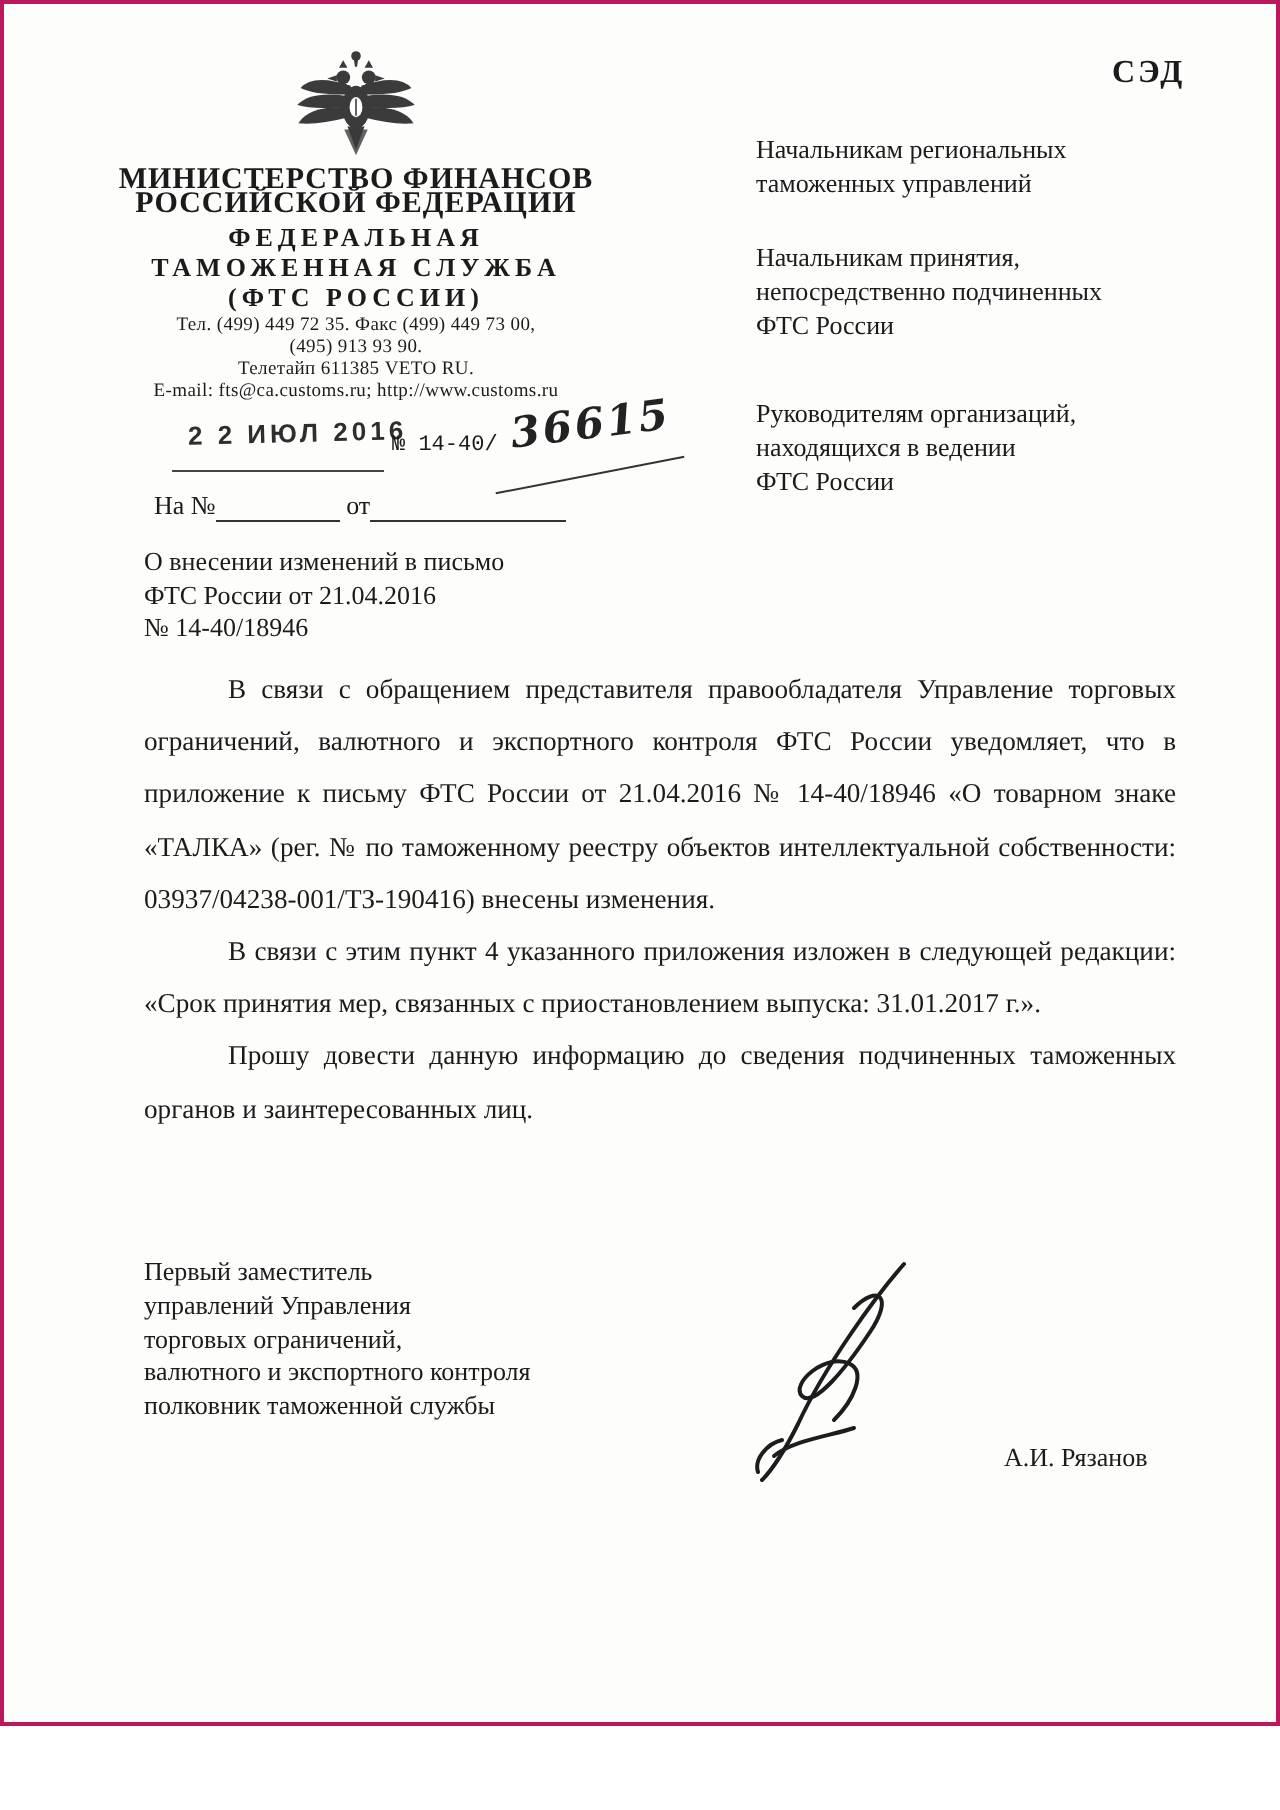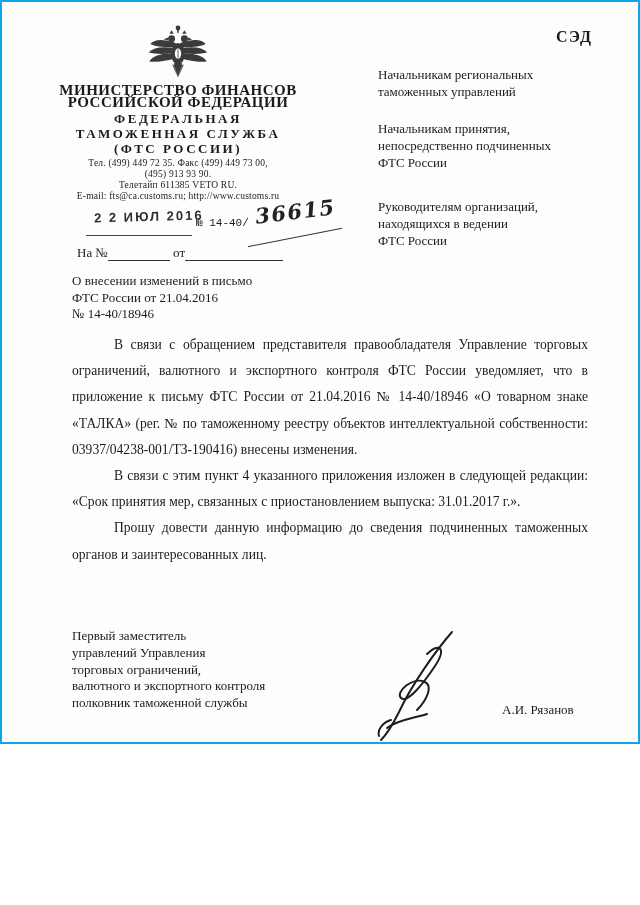--- a/index.html
+++ b/index.html
@@ -1,18 +1,18 @@
 <!DOCTYPE html>
 <html><head>
 <meta charset="utf-8">
 <style>
   html,body{margin:0;padding:0;background:#ffffff;}
   .page{
-    position:relative;width:640px;height:744px;background:#fdfdfc;
-    border:2px solid #0ea5e9;box-sizing:border-box;
+    position:relative;width:640px;height:863px;background:#fdfdfc;
+    border:2px solid #be185d;box-sizing:border-box;
     font-family:"Liberation Serif","DejaVu Serif",serif;color:#1b1b1b;overflow:hidden;
   }
   .abs{position:absolute;}
   .sed{top:26px;left:554px;font-size:16px;font-weight:bold;letter-spacing:1.5px;}
   .emblem{top:20px;left:144px;width:64px;height:60px;}
   .ministry{top:82px;left:28px;width:296px;text-align:center;font-weight:bold;font-size:15px;line-height:12px;letter-spacing:.5px;}
   .agency{top:109px;left:28px;width:296px;text-align:center;font-weight:bold;font-size:13px;line-height:15px;letter-spacing:2.5px;}
   .contacts{top:156px;left:14px;width:324px;text-align:center;font-size:9.5px;line-height:11px;letter-spacing:.2px;}
   .addr{left:376px;width:228px;font-size:13px;line-height:17px;}
   .addr1{top:64px;}
@@ -24,21 +24,21 @@
   .hand-num{top:197px;left:253px;font-family:"DejaVu Serif",serif;font-style:italic;font-weight:bold;font-size:21px;letter-spacing:1.5px;color:#222;transform:rotate(-7deg);white-space:nowrap;}
   .hand-underline{top:235px;left:245px;width:96px;border-top:1.5px solid #333;height:0;transform:rotate(-11deg);}
   .refline{top:243px;left:75px;font-size:13px;white-space:nowrap;}
   .fill{display:inline-block;border-bottom:1px solid #333;height:12px;vertical-align:bottom;}
   .fill-a{width:62px;}
   .fill-b{width:98px;}
   .subject{top:271px;left:70px;width:260px;font-size:13px;line-height:16.5px;}
   .body-text{top:330px;left:70px;width:516px;font-size:13.6px;line-height:26.2px;text-align:justify;}
   .body-text p{margin:0;text-indent:42px;}
   .sig-block{top:626px;left:70px;font-size:13px;line-height:16.8px;}
-  .sig-name{top:700px;left:500px;font-size:13px;white-space:nowrap;}
+  .sig-name{top:719px;left:500px;font-size:13px;white-space:nowrap;}
   .sig-scrawl{top:622px;left:355px;width:120px;height:125px;}
 </style>
 </head>
 <body>
 
 <div class="page">
 
   <div class="abs sed">СЭД</div>
 
   <div class="abs emblem">

